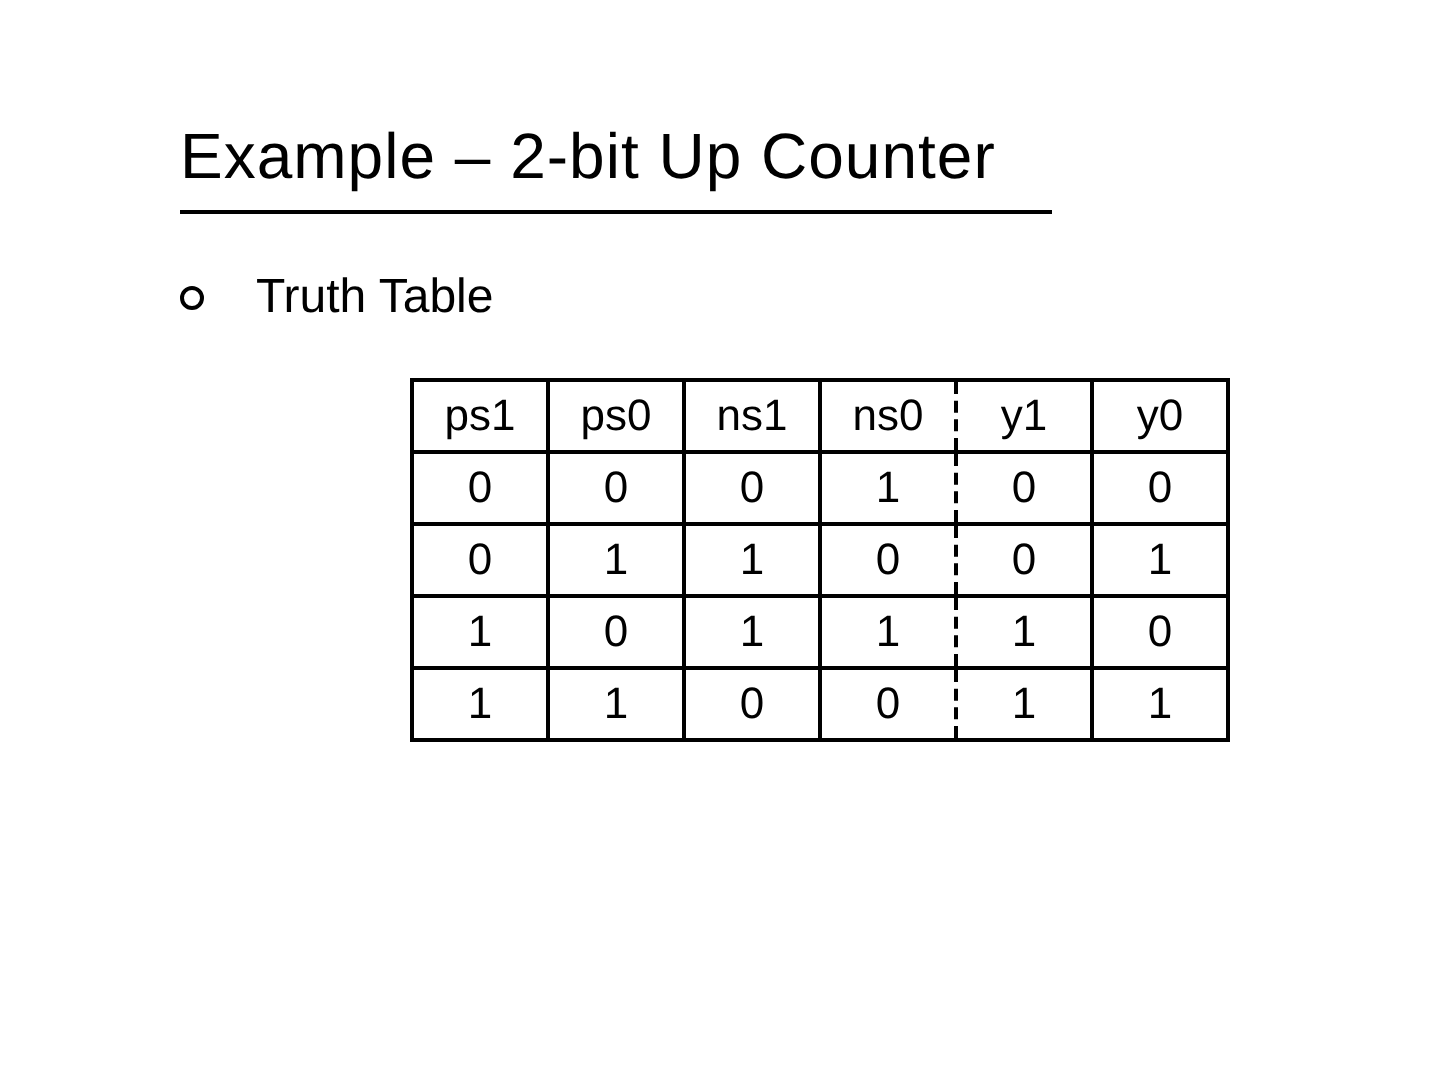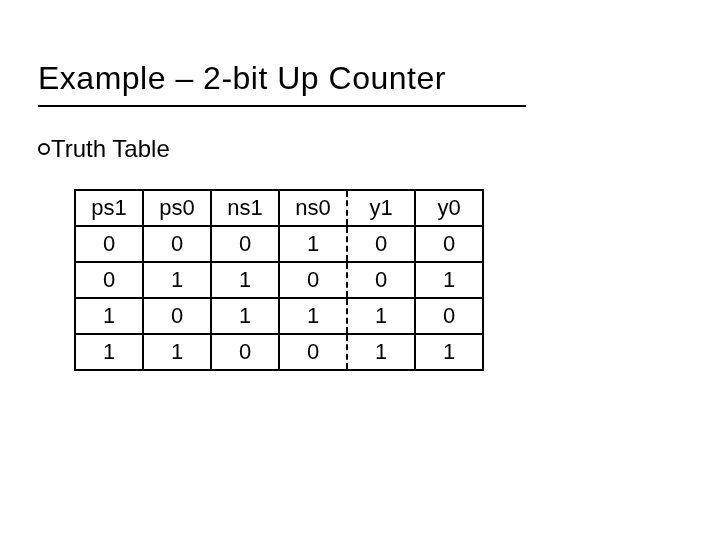--- a/index.html
+++ b/index.html
@@ -9,52 +9,52 @@
     height: 540px;
     background: #fff;
     font-family: Verdana, Geneva, sans-serif;
     color: #000;
   }
   .slide {
     position: relative;
     width: 616px;
     height: 540px;
     box-sizing: border-box;
-    padding: 60px 90px 0 38px;
+    padding: 60px 90px 0 90px;
   }
   .title {
     font-size: 32px;
     font-weight: 400;
     letter-spacing: 0.5px;
     margin: 0 0 8px 0;
   }
   .rule {
     border: none;
     border-top: 2px solid #000;
     margin: 0 0 28px 0;
   }
   .bullet-row {
     display: flex;
     align-items: center;
-    gap: 1px;
+    gap: 26px;
     margin-bottom: 26px;
   }
   .bullet {
     width: 12px;
     height: 12px;
     border: 2px solid #000;
     border-radius: 50%;
     box-sizing: border-box;
     flex: 0 0 auto;
   }
   .bullet-text {
     font-size: 24px;
   }
   .table-wrap {
-    margin-left: 36px;
+    margin-left: 115px;
     margin-top: 18px;
   }
   table.truth {
     border-collapse: collapse;
     font-size: 22px;
   }
   table.truth th, table.truth td {
     border: 2px solid #000;
     text-align: center;
     font-weight: 400;

